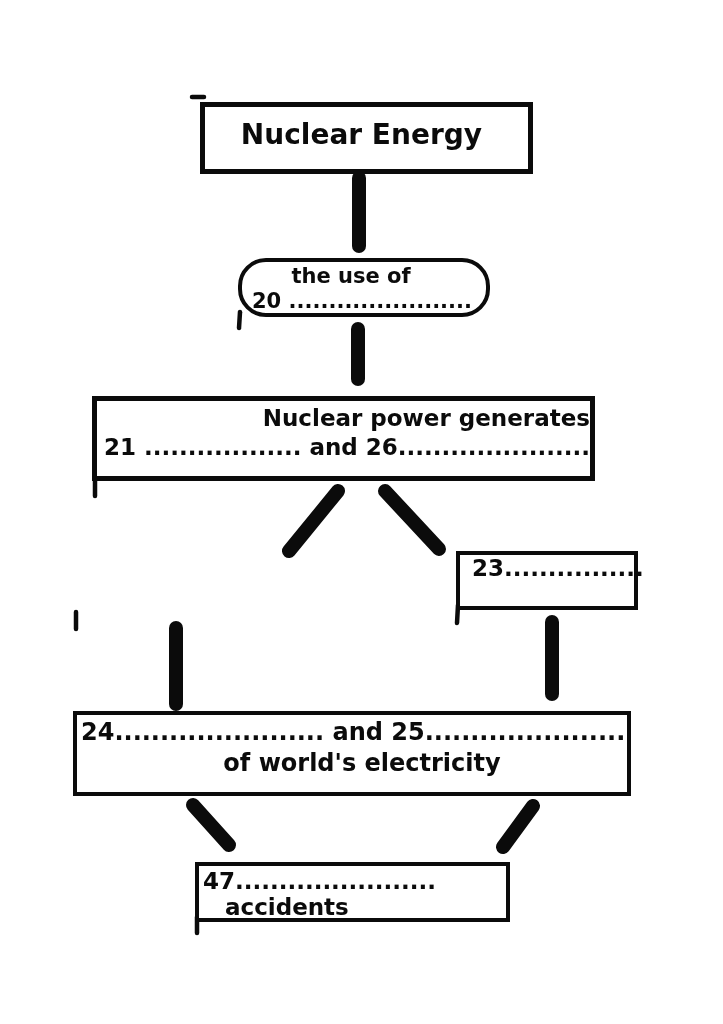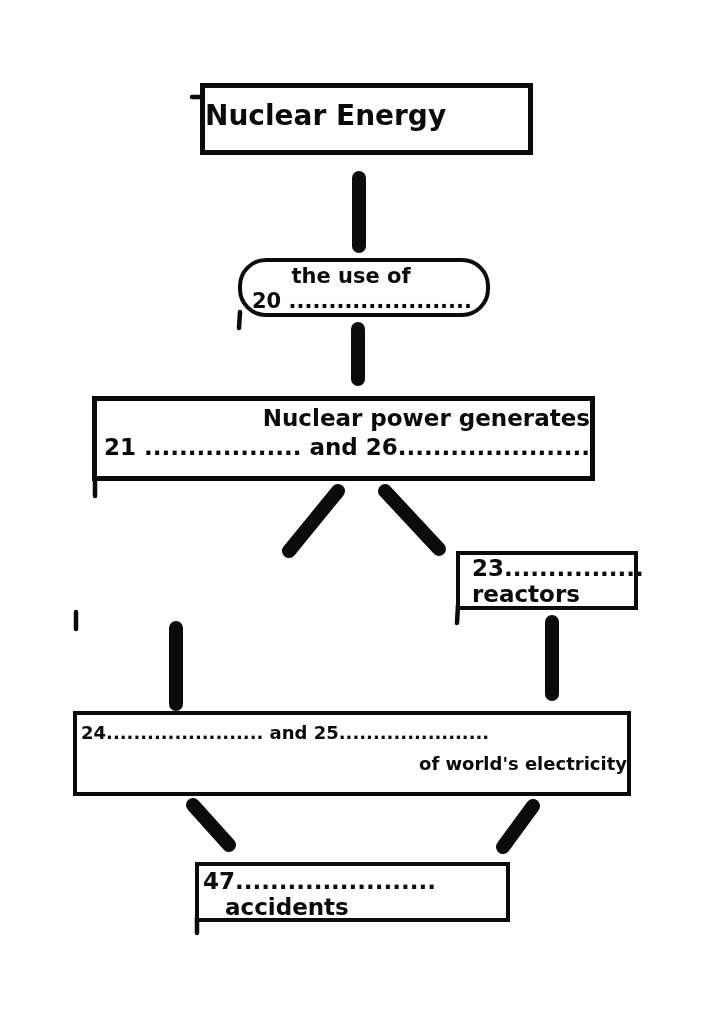--- a/index.html
+++ b/index.html
@@ -25,24 +25,24 @@
     font-weight:bold;
     line-height:26px;
     font-size:22px;
     white-space:nowrap;
     overflow:visible;
   }
   .box .ln { display:block; }
 
   
   .box--title {
-    left:200px; top:83px; width:333px; height:72px;
+    left:200px; top:102px; width:333px; height:72px;
     border-width:5px;
     font-size:28px; line-height:34px;
-    text-align:left;
+    text-align:right;
     padding-top:11px; padding-right:46px;
   }
   
   .box--useof {
     left:238px; top:258px; width:252px; height:59px;
     font-size:21px; line-height:25px;
     padding-top:2px;
     border-radius:28px;
   }
   .box--useof .ln1 { text-align:center; padding-right:26px; }
@@ -65,25 +65,25 @@
   }
   
   .box--reactors {
     left:456px; top:551px; width:182px; height:59px;
     font-size:23px; line-height:26px;
     padding-left:12px;
   }
   
   .box--electricity {
     left:73px; top:711px; width:558px; height:85px;
-    font-size:18px; line-height:31px;
+    font-size:24px; line-height:31px;
     padding-top:2px;
   }
   .box--electricity .ln1 { padding-left:4px; }
-  .box--electricity .ln2 { text-align:right;padding-left:20px; }
+  .box--electricity .ln2 { text-align:center;padding-left:20px; }
   
   .box--accidents {
     left:195px; top:862px; width:315px; height:60px;
     font-size:23px; line-height:26px;
     padding-top:2px;
   }
   .box--accidents .ln1 { padding-left:4px; }
   .box--accidents .ln2 { padding-left:26px; }
 </style>
 </head>
@@ -124,21 +124,20 @@
   </div>
 
   <div class="box box--generates">
     <span class="ln ln1">Nuclear power generates</span>
     <span class="ln ln2">21 .................. and 26......................</span>
   </div>
 
 
   <div class="box box--reactors">
     <span class="ln">23................</span>
-    <span class="ln">reactors</span>
   </div>
 
   <div class="box box--electricity">
     <span class="ln ln1">24....................... and 25......................</span>
     <span class="ln ln2">of world's electricity</span>
   </div>
 
   <div class="box box--accidents">
     <span class="ln ln1">47.......................</span>
     <span class="ln ln2">accidents</span>

